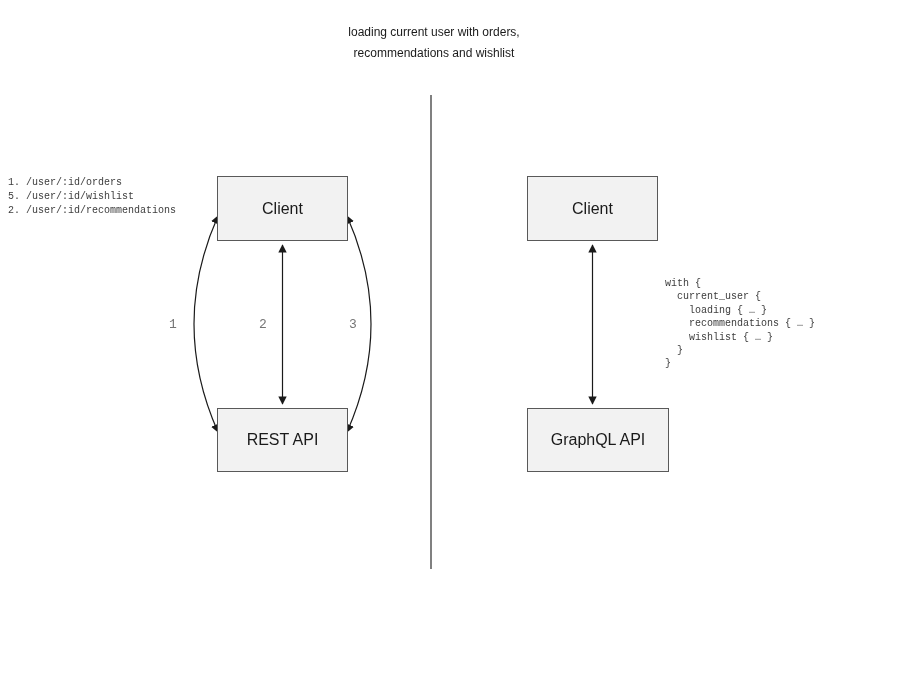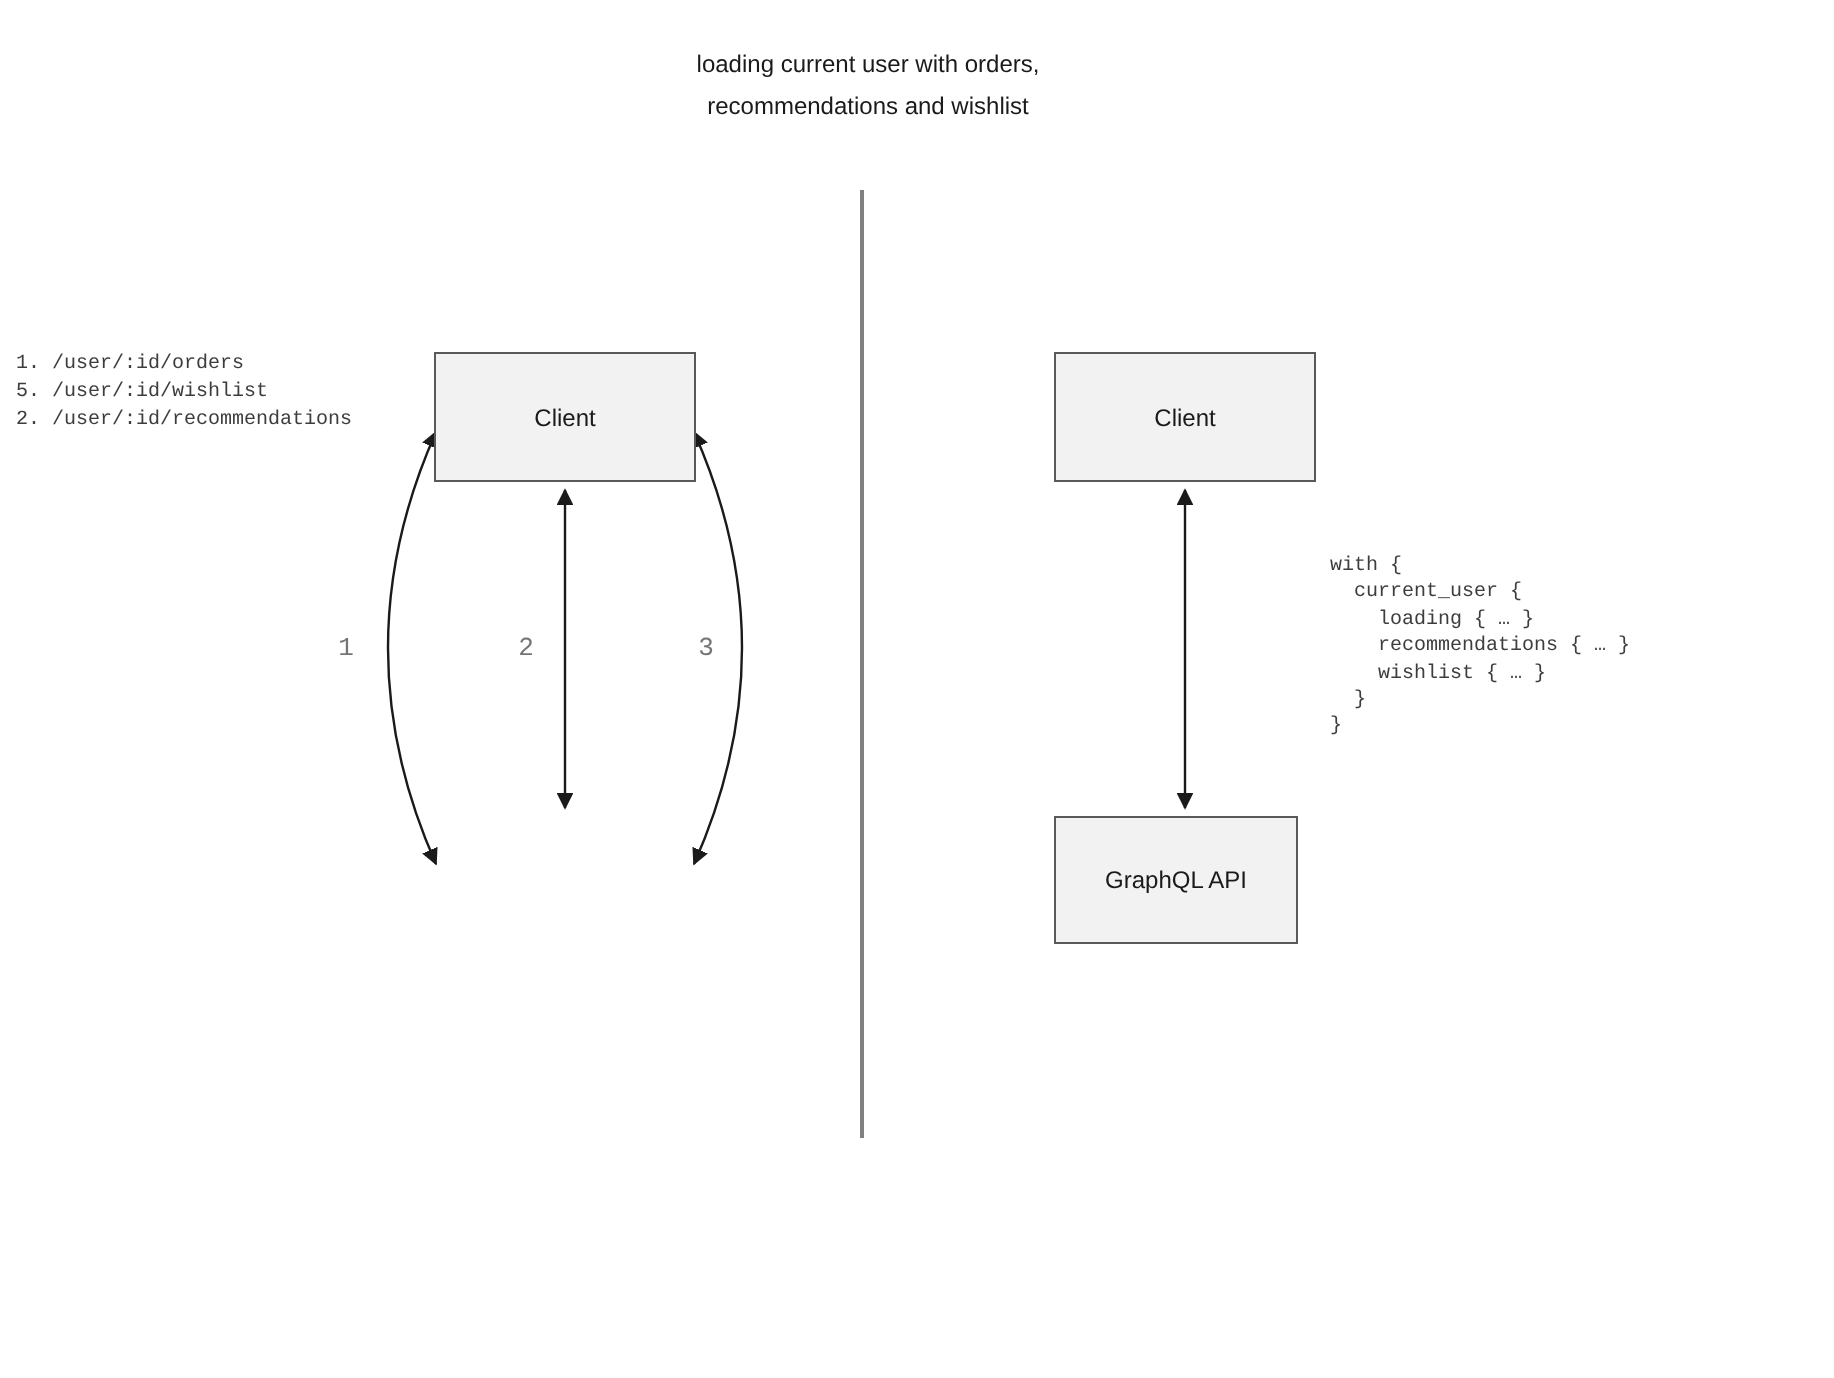--- a/index.html
+++ b/index.html
@@ -23,27 +23,27 @@
     white-space: nowrap;
   }
   .node {
     position: absolute;
     box-sizing: border-box;
     background: #f2f2f2;
     border: 1.5px solid #595959;
     display: flex;
     align-items: center;
     justify-content: center;
-    font-size: 12px;
+    font-size: 16px;
     color: #1a1a1a;
   }
   .node.client-left  { left: 217px; top: 176px; width: 131px; height: 65px; }
   .node.rest-api     { left: 217px; top: 408px; width: 131px; height: 64px; }
   .node.client-right { left: 527px; top: 176px; width: 131px; height: 65px; }
-  .node.graphql-api  { left: 527px; top: 408px; width: 122px; height: 64px; }
+  .node.graphql-api  { left: 527px; top: 408px; width: 142px; height: 64px; }
 
   .code {
     position: absolute;
     font-family: "Liberation Mono", "DejaVu Sans Mono", monospace;
     font-size: 10px;
     color: #3d3d3d;
   }
   .endpoints { left: 8px; top: 176px; line-height: 14px; font-family: Liberation Mono, monospace; }
   .query     { left: 665px; top: 277px; line-height: 13.4px; }
   .code-line { white-space: pre; }
@@ -104,20 +104,23 @@
 
   <div class="code endpoints">
     <div class="code-line">1. /user/:id/orders</div>
     <div class="code-line">5. /user/:id/wishlist</div>
     <div class="code-line">2. /user/:id/recommendations</div>
   </div>
 
   <div class="node client-left">
     <span>Client</span>
   </div>
+  <div class="node rest-api">
+    <span>REST API</span>
+  </div>
 
   <div class="arrow-label lbl-1">1</div>
   <div class="arrow-label lbl-2">2</div>
   <div class="arrow-label lbl-3">3</div>
 
   <div class="divider"></div>
 
   <div class="node client-right">
     <span>Client</span>
   </div>

